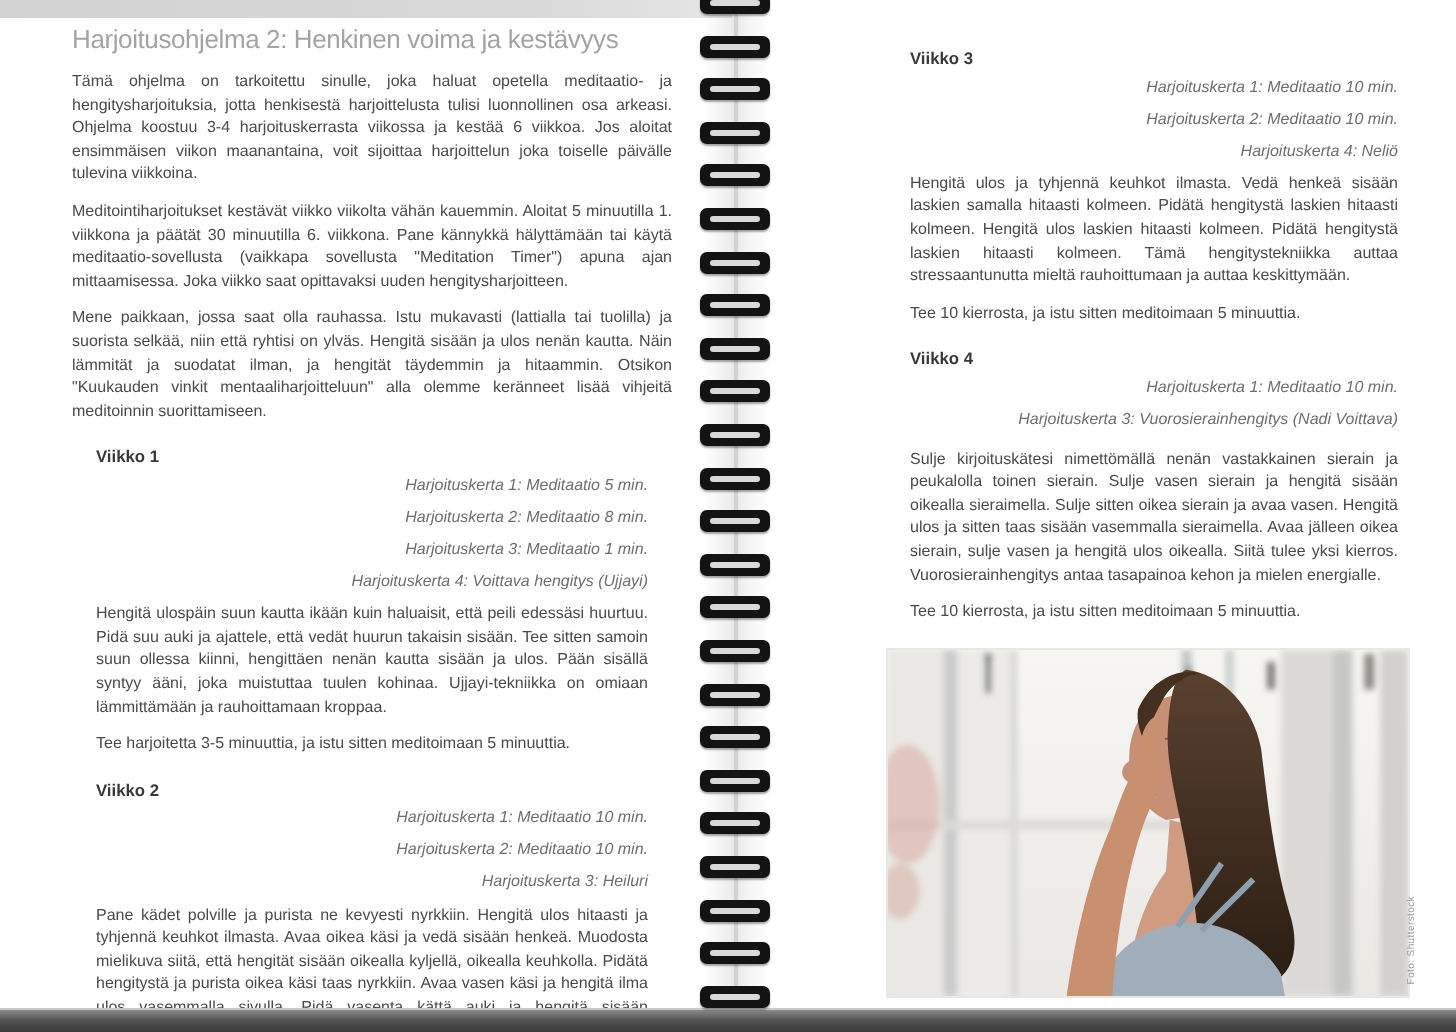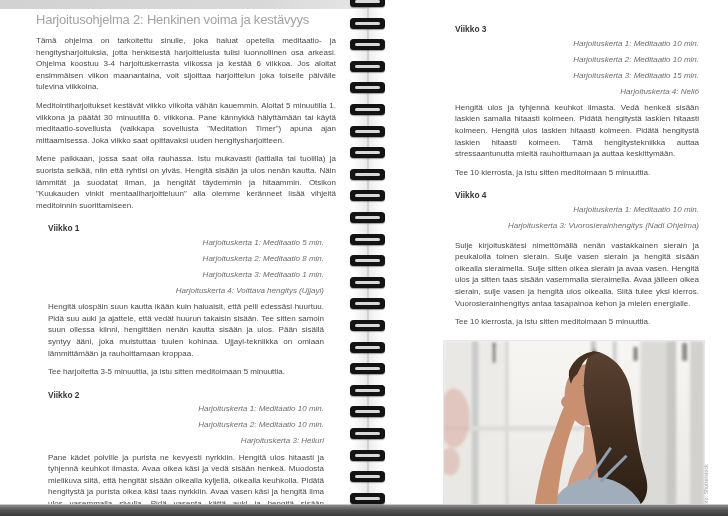--- a/index.html
+++ b/index.html
@@ -89,30 +89,29 @@
       <p>Pane kädet polville ja purista ne kevyesti nyrkkiin. Hengitä ulos hitaasti ja tyhjennä keuhkot ilmasta. Avaa oikea käsi ja vedä sisään henkeä. Muodosta mielikuva siitä, että hengität sisään oikealla kyljellä, oikealla keuhkolla. Pidätä hengitystä ja purista oikea käsi taas nyrkkiin. Avaa vasen käsi ja hengitä ilma ulos vasemmalla sivulla. Pidä vasenta kättä auki ja hengitä sisään vasemmalla sivulla. Pidätä hengitystä, avaa oikea käsi, ja hengitä ulos oikealla sivulla. Kierros on täysi. Hengitystekniikka auttaa sinua pysähtymään, fokusoimaan ja rauhoittumaan.</p>
 
     </section>
   </div>
 
   <div class="col col-right">
     <section>
       <h2 class="week">Viikko 3</h2>
       <p class="session">Harjoituskerta 1: Meditaatio 10 min.</p>
       <p class="session">Harjoituskerta 2: Meditaatio 10 min.</p>
-      <p class="session">Harjoituskerta 3: Meditaatio 15 min.</p>
       <p class="session">Harjoituskerta 4: Neliö</p>
       <p>Hengitä ulos ja tyhjennä keuhkot ilmasta. Vedä henkeä sisään laskien samalla hitaasti kolmeen. Pidätä hengitystä laskien hitaasti kolmeen. Hengitä ulos laskien hitaasti kolmeen. Pidätä hengitystä laskien hitaasti kolmeen. Tämä hengitystekniikka auttaa stressaantunutta mieltä rauhoittumaan ja auttaa keskittymään.</p>
       <p class="footer-note">Tee 10 kierrosta, ja istu sitten meditoimaan 5 minuuttia.</p>
     </section>
 
     <section>
       <h2 class="week">Viikko 4</h2>
       <p class="session">Harjoituskerta 1: Meditaatio 10 min.</p>
-      <p class="session">Harjoituskerta 3: Vuorosierainhengitys (Nadi Ohjelma)</p>
+      <p class="session">Harjoituskerta 3: Vuorosierainhengitys (Nadi Voittava)</p>
       <p class="gap-above">Sulje kirjoituskätesi nimettömällä nenän vastakkainen sierain ja peukalolla toinen sierain. Sulje vasen sierain ja hengitä sisään oikealla sieraimella. Sulje sitten oikea sierain ja avaa vasen. Hengitä ulos ja sitten taas sisään vasemmalla sieraimella. Avaa jälleen oikea sierain, sulje vasen ja hengitä ulos oikealla. Siitä tulee yksi kierros. Vuorosierainhengitys antaa tasapainoa kehon ja mielen energialle.</p>
       <p class="footer-note">Tee 10 kierrosta, ja istu sitten meditoimaan 5 minuuttia.</p>
     </section>
 
     <figure class="photo">
       <svg viewBox="0 0 262 175" preserveAspectRatio="none" xmlns="http://www.w3.org/2000/svg">
         <defs>
           <linearGradient id="bgG" x1="0" y1="0" x2="0" y2="1">
             <stop offset="0" stop-color="#f7f6f3"></stop>
             <stop offset="1" stop-color="#eae8e4"></stop>

